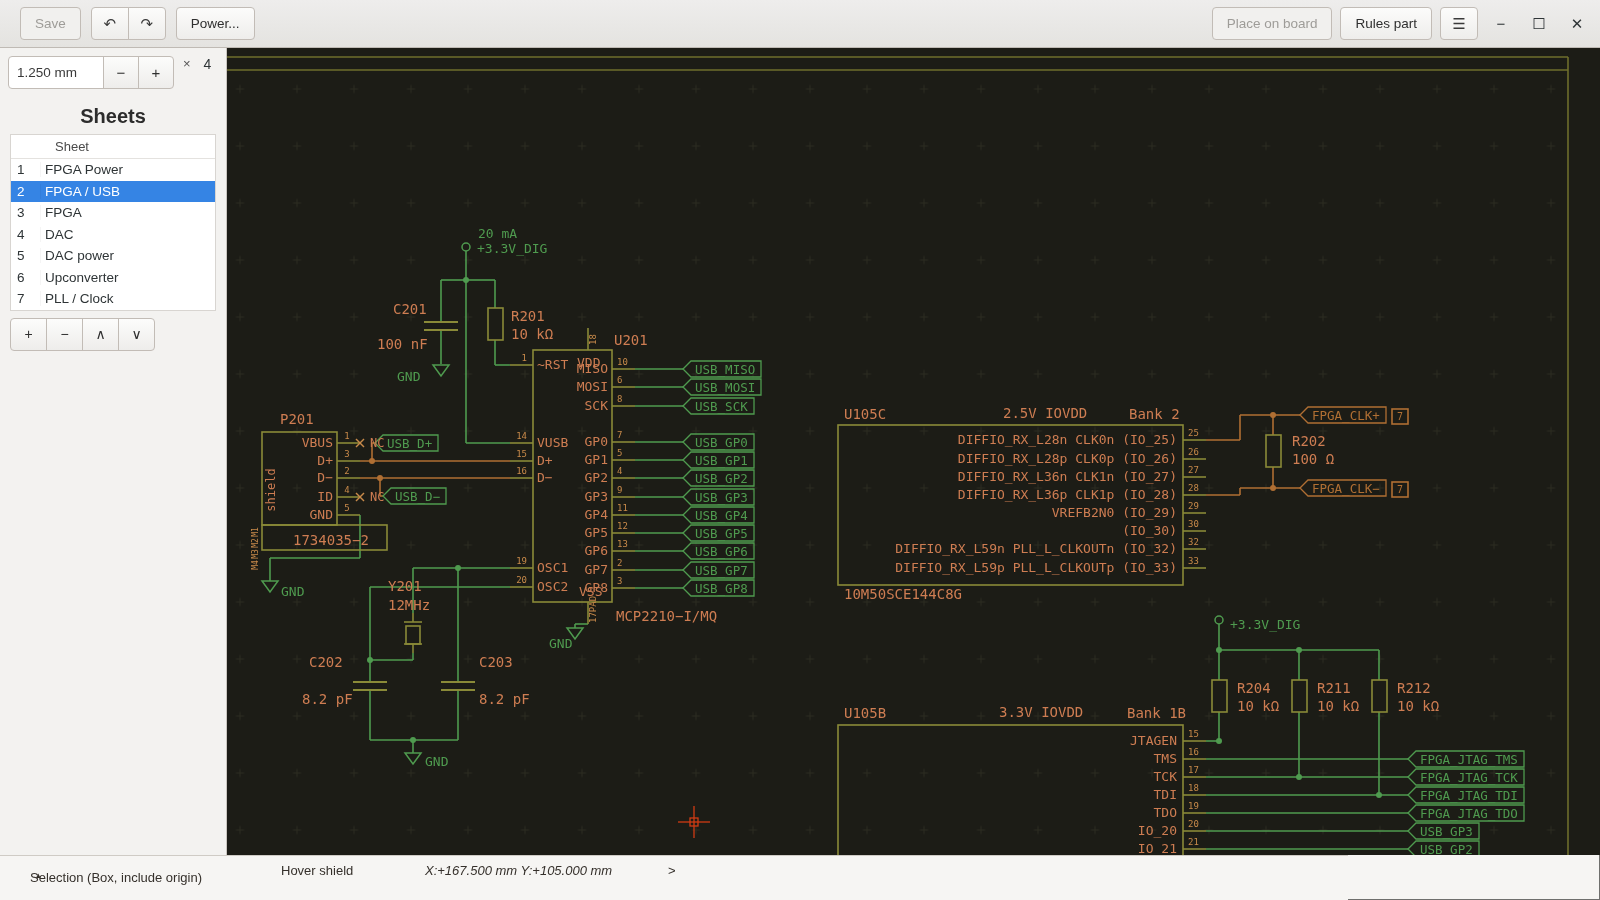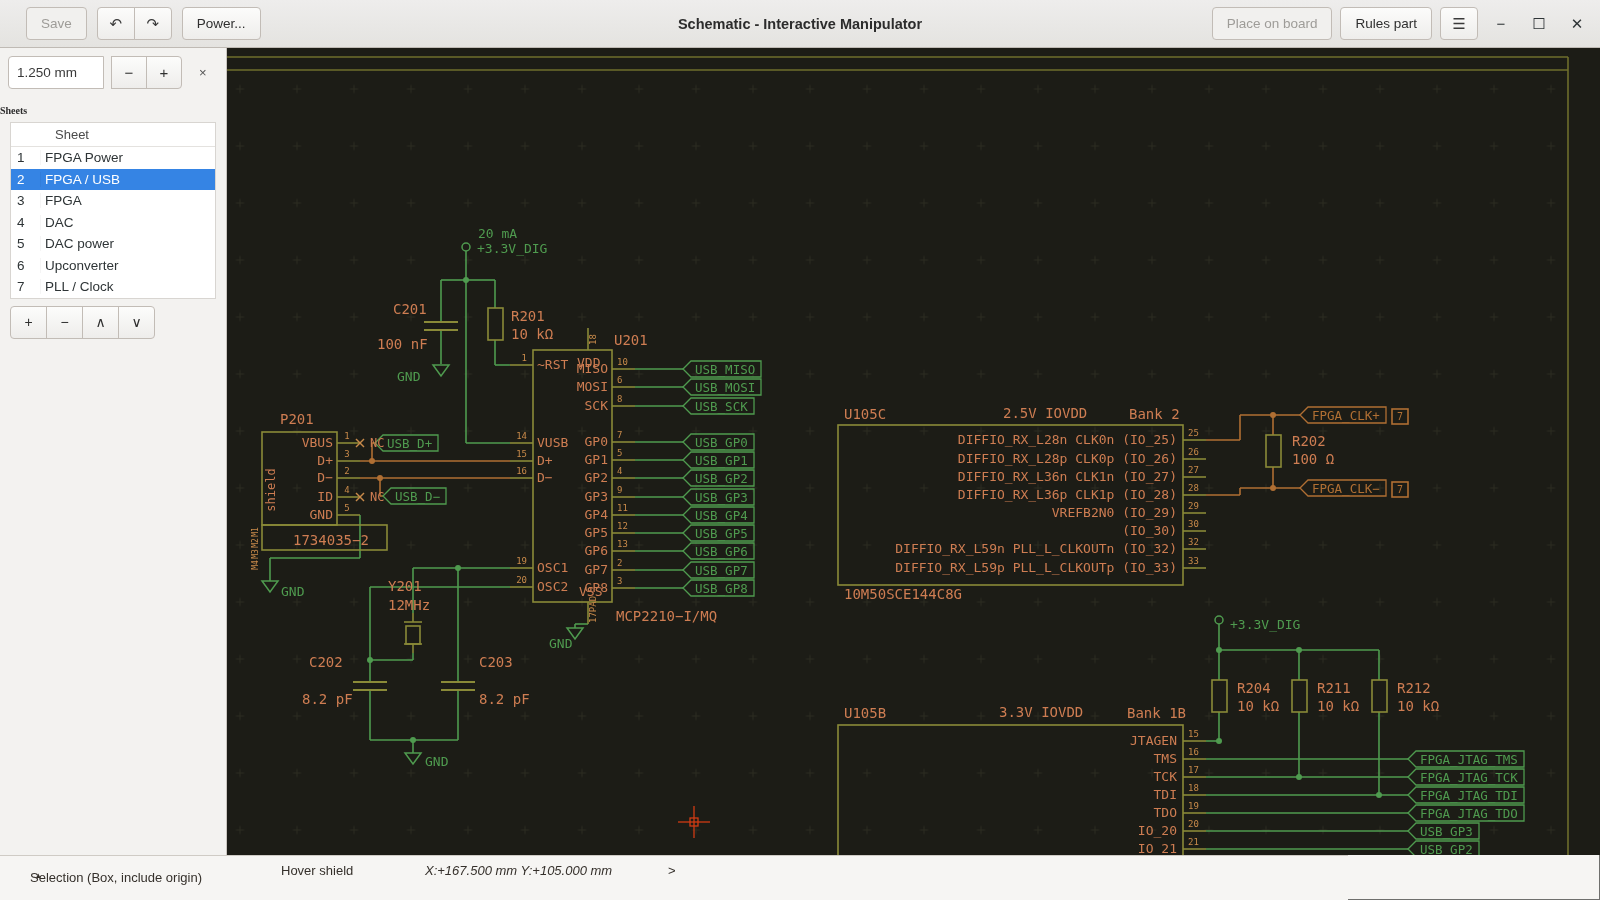--- a/index.html
+++ b/index.html
@@ -1,37 +1,37 @@
 <!DOCTYPE html>
 <html><head>
 <meta charset="utf-8">
 <style>
   html,body{margin:0;padding:0;}
   body{width:1600px;height:900px;overflow:hidden;font-family:"Liberation Sans",sans-serif;background:#f6f5f3;position:relative;box-shadow:inset 0 0 0 1px #6f6f6d;}
   
   .headerbar{position:absolute;left:0;top:0;width:1600px;height:48px;background:linear-gradient(#eeedec,#e4e3e0);border-bottom:1px solid #bfbab4;display:flex;align-items:center;box-sizing:border-box;}
-  .hb-left{display:flex;align-items:center;gap:10px;margin-left:26px;z-index:2;}
+  .hb-left{display:flex;align-items:center;gap:10px;margin-left:20px;z-index:2;}
   .hb-right{display:flex;align-items:center;gap:8px;margin-left:auto;margin-right:8px;z-index:2;padding-left:22px;}
   .btn{height:33px;padding:0 14px;background:linear-gradient(#fcfcfb,#eeedeb);border:1px solid #c2bcb6;border-radius:4px;font-size:13.5px;color:#2f2f2f;display:flex;align-items:center;justify-content:center;box-sizing:border-box;white-space:nowrap;}
   .btn.disabled{color:#9e9c98;background:#f1f0ee;}
   .linked{display:flex;}
   .linked .btn{border-radius:0;margin-left:-1px;}
   .linked .btn:first-child{border-radius:4px 0 0 4px;margin-left:0;}
   .linked .btn:last-child{border-radius:0 4px 4px 0;}
   .icon-btn{width:38px;padding:0;font-size:15px;color:#3a3a3a;}
   .hb-title{position:absolute;left:0;right:0;text-align:center;font-weight:bold;font-size:14.5px;color:#2c2c2c;pointer-events:none;z-index:1;}
   .winctl{width:30px;height:30px;display:flex;align-items:center;justify-content:center;font-size:15px;color:#2e3436;border:none;background:transparent;border-radius:15px;}
   
   .sidebar{position:absolute;left:0;top:48px;width:227px;height:807px;background:#f3f2f0;border-right:1px solid #c9c5c0;box-sizing:border-box;}
-  .grid-row{display:flex;align-items:center;margin:8px 0 16px 8px;gap:8px;}
+  .grid-row{display:flex;align-items:flex-start;margin:8px 0 16px 8px;}
   .grid-entry{width:96px;height:33px;box-sizing:border-box;border:1px solid #c2bcb6;border-radius:4px 0 0 4px;background:#fff;padding:0 8px;font-size:13.5px;color:#3a3a3a;font-family:"Liberation Sans",sans-serif;}
   .spin-btn{width:36px;height:33px;padding:0;font-size:15px;}
   .mult-sign{margin-left:9px;font-size:13px;color:#555;}
   .mult-val{margin-left:13px;font-size:14px;color:#2e3436;}
-  .sheets-title{font-weight:bold;font-size:10px;color:#2c2c2c;margin-top:15px;font-family:Liberation Serif, serif;}
+  .sheets-title{text-align:center;font-weight:bold;font-size:20px;color:#2c2c2c;margin-top:15px;}
   .sheet-table{margin:6px 10px 0 10px;background:#fff;border:1px solid #d8d5d1;}
   .sheet-header{display:flex;height:23px;align-items:center;border-bottom:1px solid #e4e2df;font-size:13px;color:#4a4a4a;}
   .sheet-header .hcol{padding-left:44px;}
   .sheet-row{display:flex;height:21.5px;align-items:center;font-size:13.5px;color:#2e3436;}
   .sheet-row.selected{background:#3584e4;color:#ffffff;}
   .sheet-idx{width:30px;padding-left:6px;box-sizing:border-box;border-right:1px solid rgba(0,0,0,0.04);}
   .sheet-name{padding-left:4px;}
   .sheet-btns{display:flex;margin:7px 0 0 10px;}
   .sheet-btns .btn{width:37px;padding:0;font-size:14px;}
   
@@ -39,21 +39,20 @@
   .canvas svg{display:block;font-family:"DejaVu Sans Mono",monospace;}
   
   .statusbar{position:absolute;left:0;bottom:0;width:1348px;height:45px;background:#f6f5f3;border-top:1px solid #cfcbc5;box-sizing:border-box;font-size:13px;color:#35302b;}
   .statusbar span{position:absolute;top:7px;white-space:nowrap;}
   .expander{font-size:9px;margin-left:6px;}
 </style>
 </head>
 <body>
 
 <div class="headerbar">
-  <div class="hb-title">Schematic - Interactive Manipulator</div>
   <div class="hb-left">
     <div class="btn disabled">Save</div>
     <div class="linked">
       <div class="btn icon-btn">
           <span>↶</span>
         </div>
       <div class="btn icon-btn">
           <span>↷</span>
         </div>
     </div>

